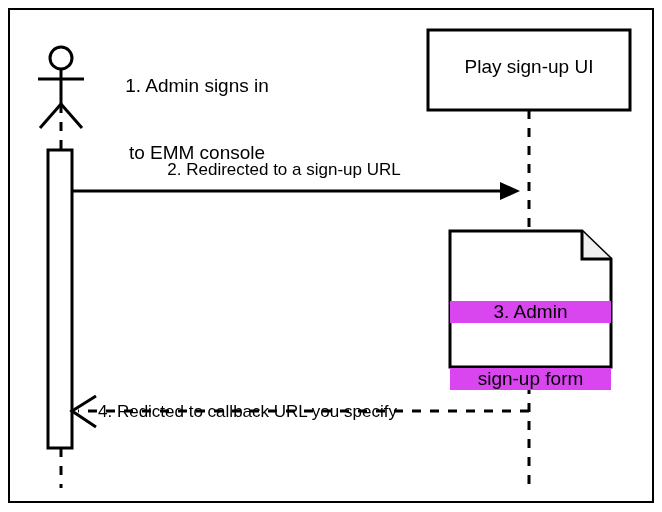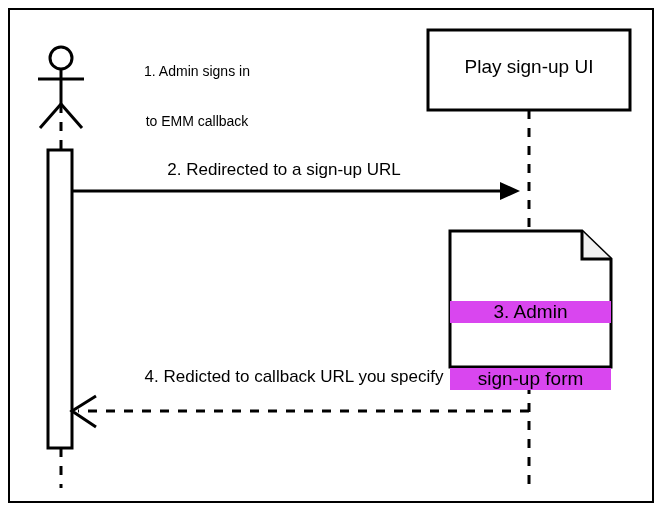--- a/index.html
+++ b/index.html
@@ -40,42 +40,42 @@
     font-family: "Liberation Sans", sans-serif;
     color: #000000;
     white-space: pre;
     line-height: 1.18;
   }
   #actor-label {
     left: 103px;
     top: 30px;
     width: 188px;
     text-align: center;
-    font-size: 14px;
+    font-size: 19px;
   }
   #actor-label .ln { display: block; }
   #participant-label {
     left: 428px;
     top: 56px;
     width: 202px;
     text-align: center;
     font-size: 19px;
   }
   #msg2-label {
     left: 124px;
     top: 160px;
     width: 320px;
     text-align: center;
     font-size: 17px;
   }
   #msg4-label {
     left: 98px;
-    top: 367px;
+    top: 402px;
     width: 392px;
-    text-align: center;
+    text-align: left;
     font-size: 17px;
   }
   #note-label {
     left: 450px;
     top: 256px;
     width: 161px;
     text-align: center;
     font-size: 19px;
   }
   #note-label .ln {
@@ -126,21 +126,21 @@
 
     <g>
       <line x1="529" y1="411" x2="78" y2="411" stroke="#000000" stroke-width="3" stroke-dasharray="9,9"></line>
       <polyline points="96,396 72,411 96,427" fill="none" stroke="#000000" stroke-width="3" stroke-linecap="butt" stroke-linejoin="miter"></polyline>
     </g>
 
   </svg>
 
   <div class="lbl" id="actor-label">
     <span class="ln">1. Admin signs in</span>
-    <span class="ln">to EMM callback</span>
+    <span class="ln">to EMM console</span>
   </div>
 
   <div class="lbl" id="participant-label">Play sign-up UI</div>
 
   <div class="lbl" id="msg2-label">2. Redirected to a sign-up URL</div>
 
   <div class="lbl" id="msg4-label">4. Redicted to callback URL you specify</div>
 
   <div class="lbl" id="note-label">
     <span class="ln">3. Admin</span>

